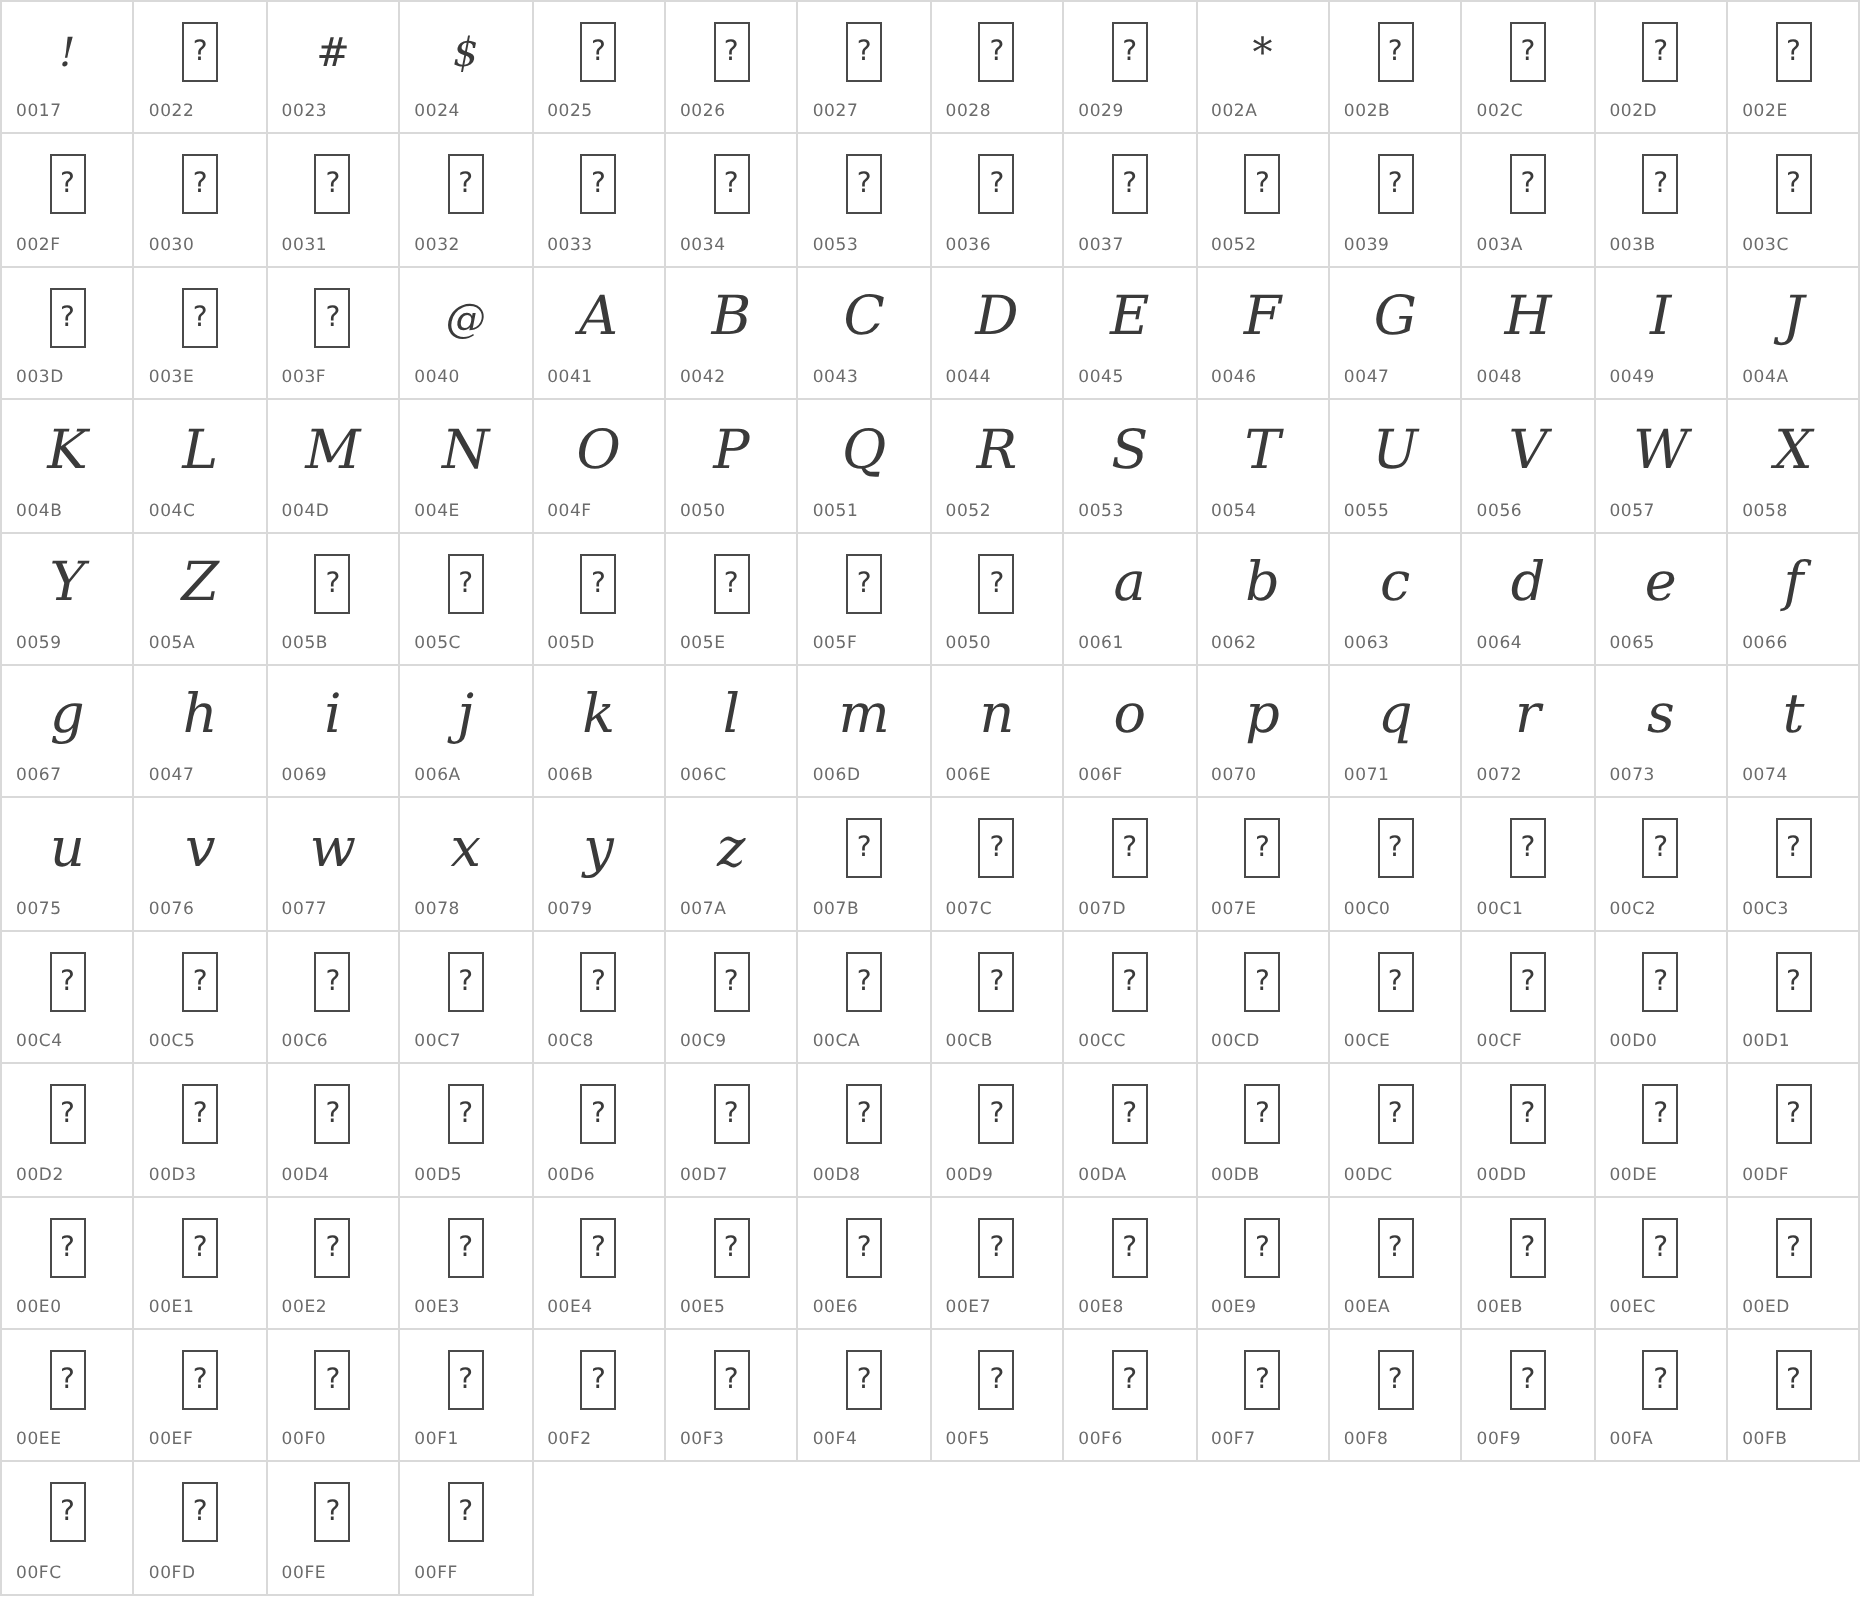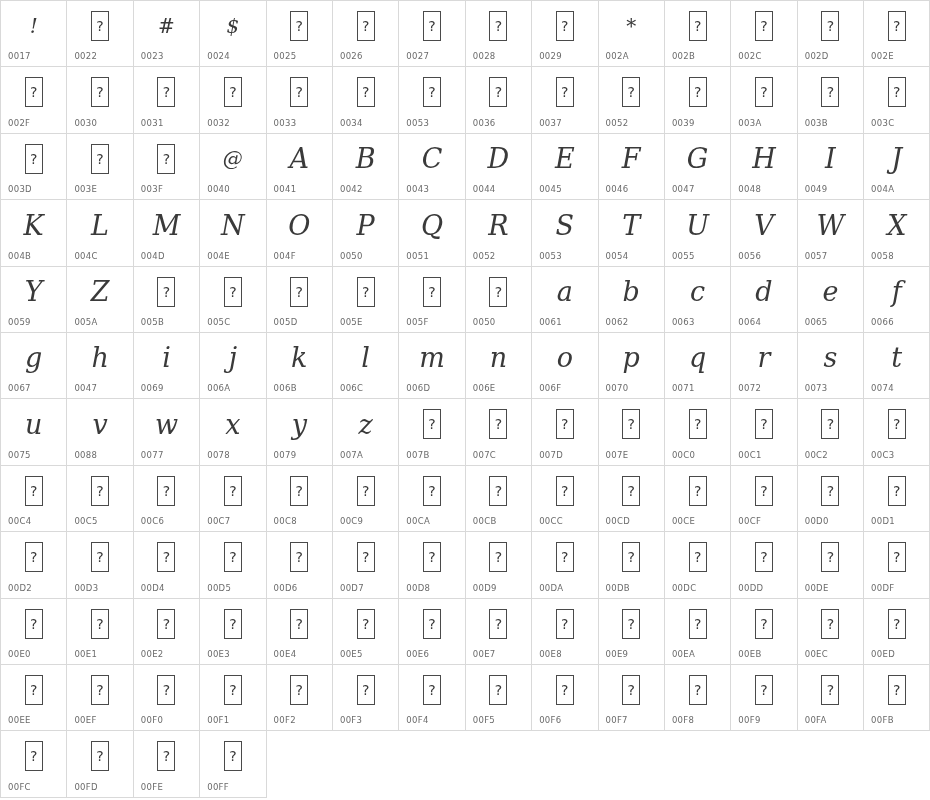--- a/index.html
+++ b/index.html
@@ -491,21 +491,21 @@
       <div class="cell">
         <div class="glyph">t</div>
         <div class="code">0074</div>
       </div>
       <div class="cell">
         <div class="glyph">u</div>
         <div class="code">0075</div>
       </div>
       <div class="cell">
         <div class="glyph">v</div>
-        <div class="code">0088</div>
+        <div class="code">0076</div>
       </div>
       <div class="cell">
         <div class="glyph">w</div>
         <div class="code">0077</div>
       </div>
       <div class="cell">
         <div class="glyph">x</div>
         <div class="code">0078</div>
       </div>
       <div class="cell">

